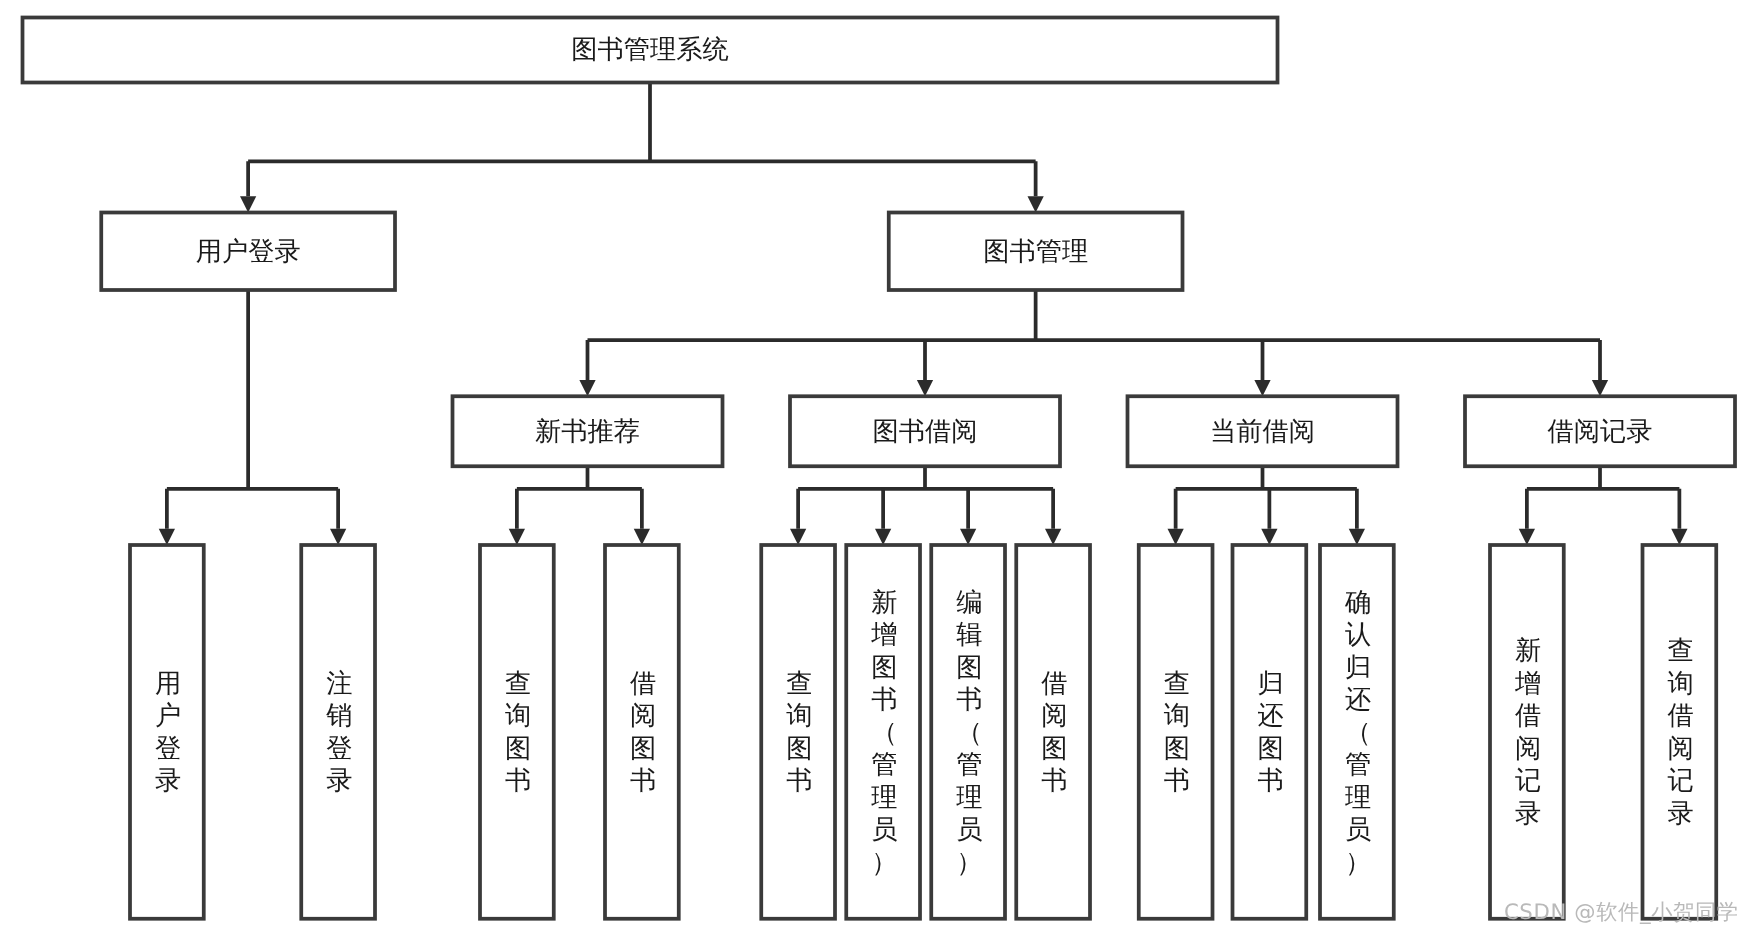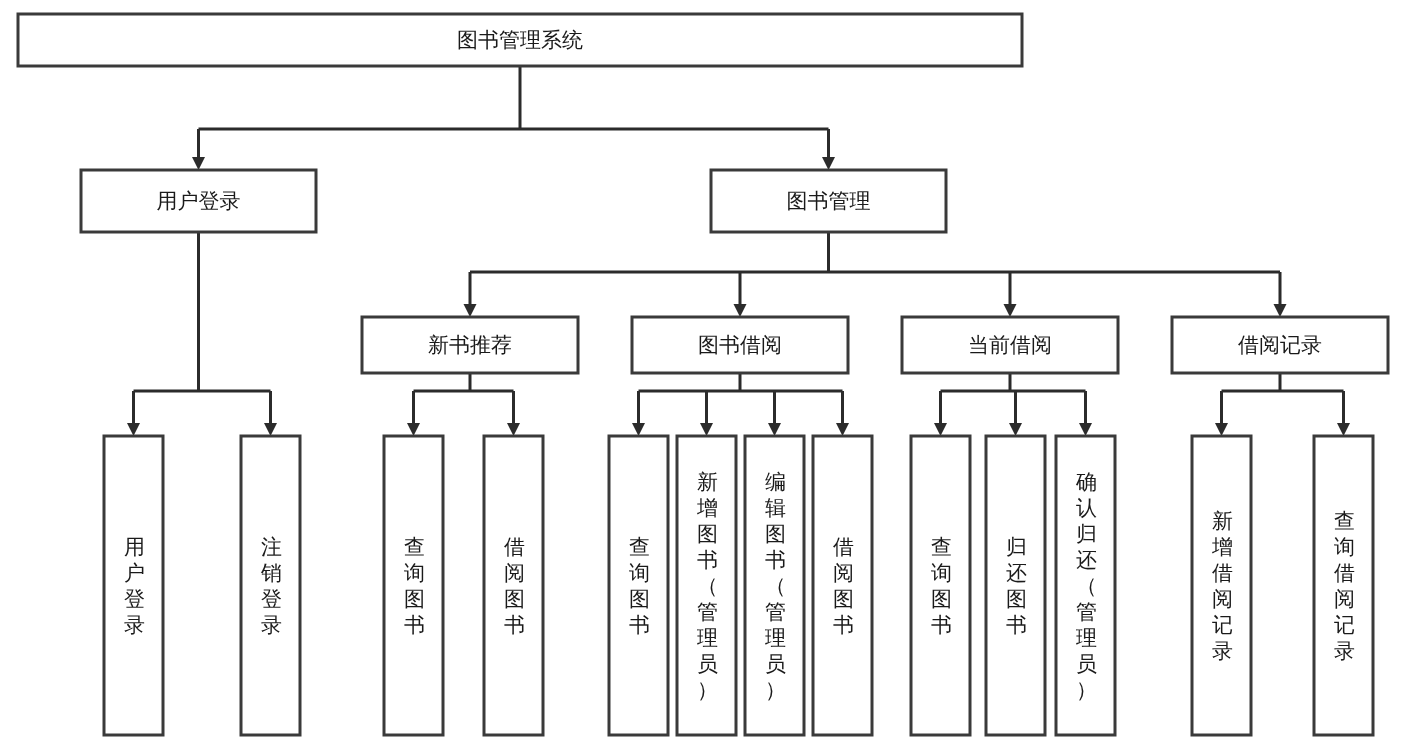--- a/index.html
+++ b/index.html
@@ -209,13 +209,14 @@
         <g>
           <rect x="1192" y="436" width="59" height="299" class="node-rect"></rect>
           <text x="1222.5" y="521.5" class="node-label-h"><tspan x="1222.5" dy="0">新</tspan><tspan x="1222.5" dy="26">增</tspan><tspan x="1222.5" dy="26">借</tspan><tspan x="1222.5" dy="26">阅</tspan><tspan x="1222.5" dy="26">记</tspan><tspan x="1222.5" dy="26">录</tspan></text>
         </g>
         <g>
           <rect x="1314" y="436" width="59" height="299" class="node-rect"></rect>
           <text x="1344.5" y="521.5" class="node-label-h"><tspan x="1344.5" dy="0">查</tspan><tspan x="1344.5" dy="26">询</tspan><tspan x="1344.5" dy="26">借</tspan><tspan x="1344.5" dy="26">阅</tspan><tspan x="1344.5" dy="26">记</tspan><tspan x="1344.5" dy="26">录</tspan></text>
         </g>
       </g>
   </svg>
+  <div class="watermark">CSDN @软件_小贺同学</div>
 </div>
 
 </body></html>

